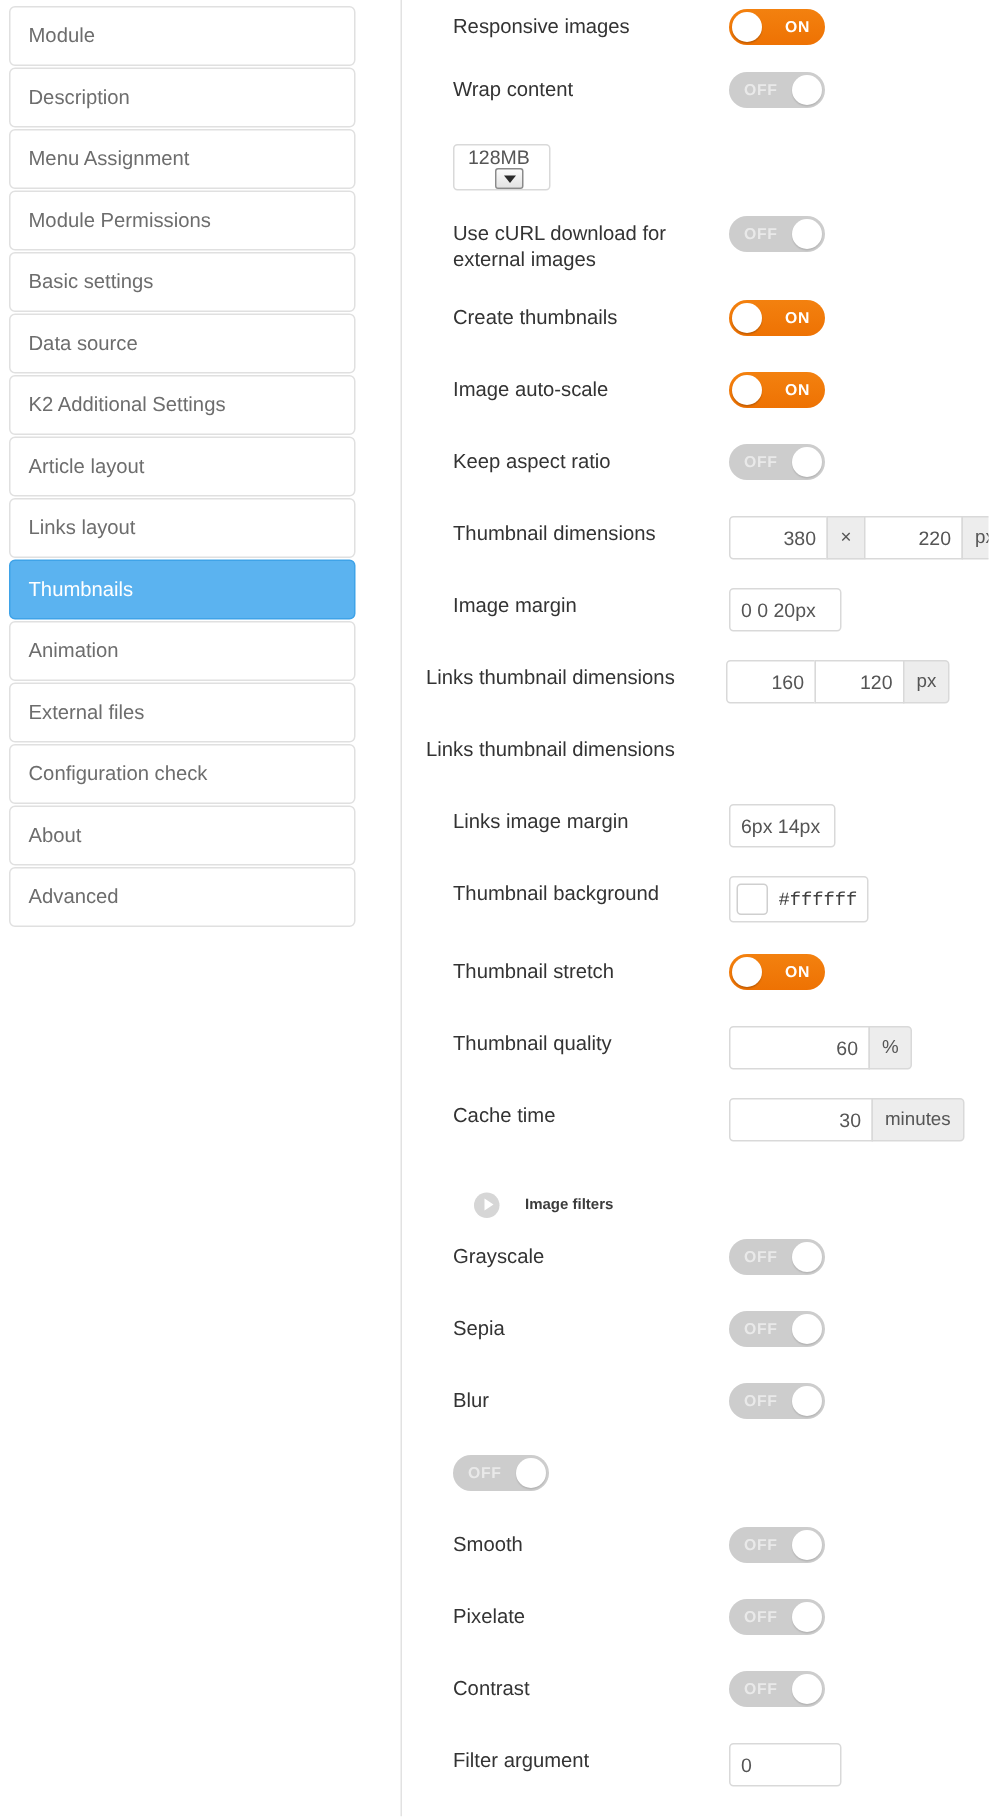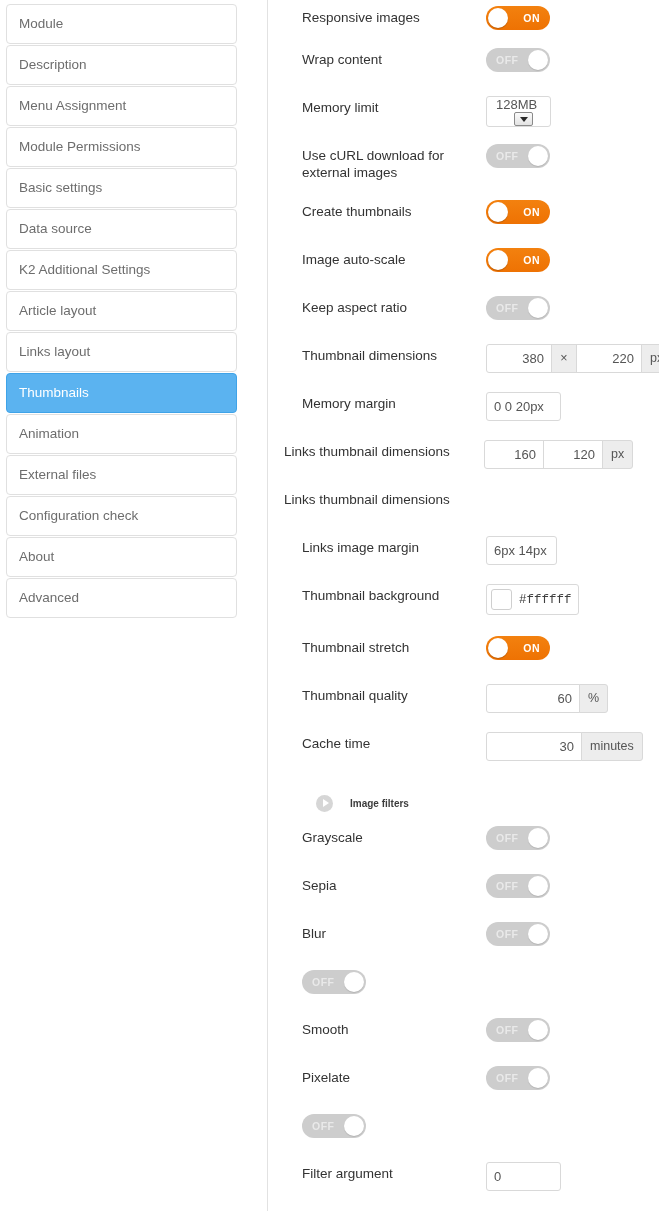--- a/index.html
+++ b/index.html
@@ -297,21 +297,20 @@
       <div class="row-label">Wrap content</div>
       <div class="row-control">
         <div class="toggle off">
           <span class="tog-txt">OFF</span>
           <span class="knob"></span>
         </div>
       </div>
     </div>
 
     <div class="row">
-      <div class="row-label">Memory limit</div>
       <div class="row-control">
         <div class="selwrap">
           <span class="selval">128MB</span>
           <span class="selarrow">
               <i></i>
             </span>
         </div>
       </div>
     </div>
 
@@ -361,21 +360,21 @@
         <div class="ingroup">
           <input class="txtin right num" value="380" style="">
           <span class="addon mid">×</span>
           <input class="txtin right num" value="220" style="">
           <span class="addon last">px</span>
         </div>
       </div>
     </div>
 
     <div class="row">
-      <div class="row-label">Memory margin</div>
+      <div class="row-label">Image margin</div>
       <div class="row-control">
         <input class="txtin plain" value="0 0 20px" style="">
       </div>
     </div>
 
     <div class="row">
       <div class="row-label" style="width:200px;flex:0 0 200px;margin-left:-18px;">Links thumbnail dimensions</div>
       <div class="row-control">
         <div class="ingroup">
           <input class="txtin right" style="width: 60px;" value="160">
@@ -497,20 +496,21 @@
       <div class="row-label">Pixelate</div>
       <div class="row-control">
         <div class="toggle off">
           <span class="tog-txt">OFF</span>
           <span class="knob"></span>
         </div>
       </div>
     </div>
 
     <div class="row">
+      <div class="row-label">Contrast</div>
       <div class="row-control">
         <div class="toggle off">
           <span class="tog-txt">OFF</span>
           <span class="knob"></span>
         </div>
       </div>
     </div>
 
     <div class="row">
       <div class="row-label">Filter argument</div>

